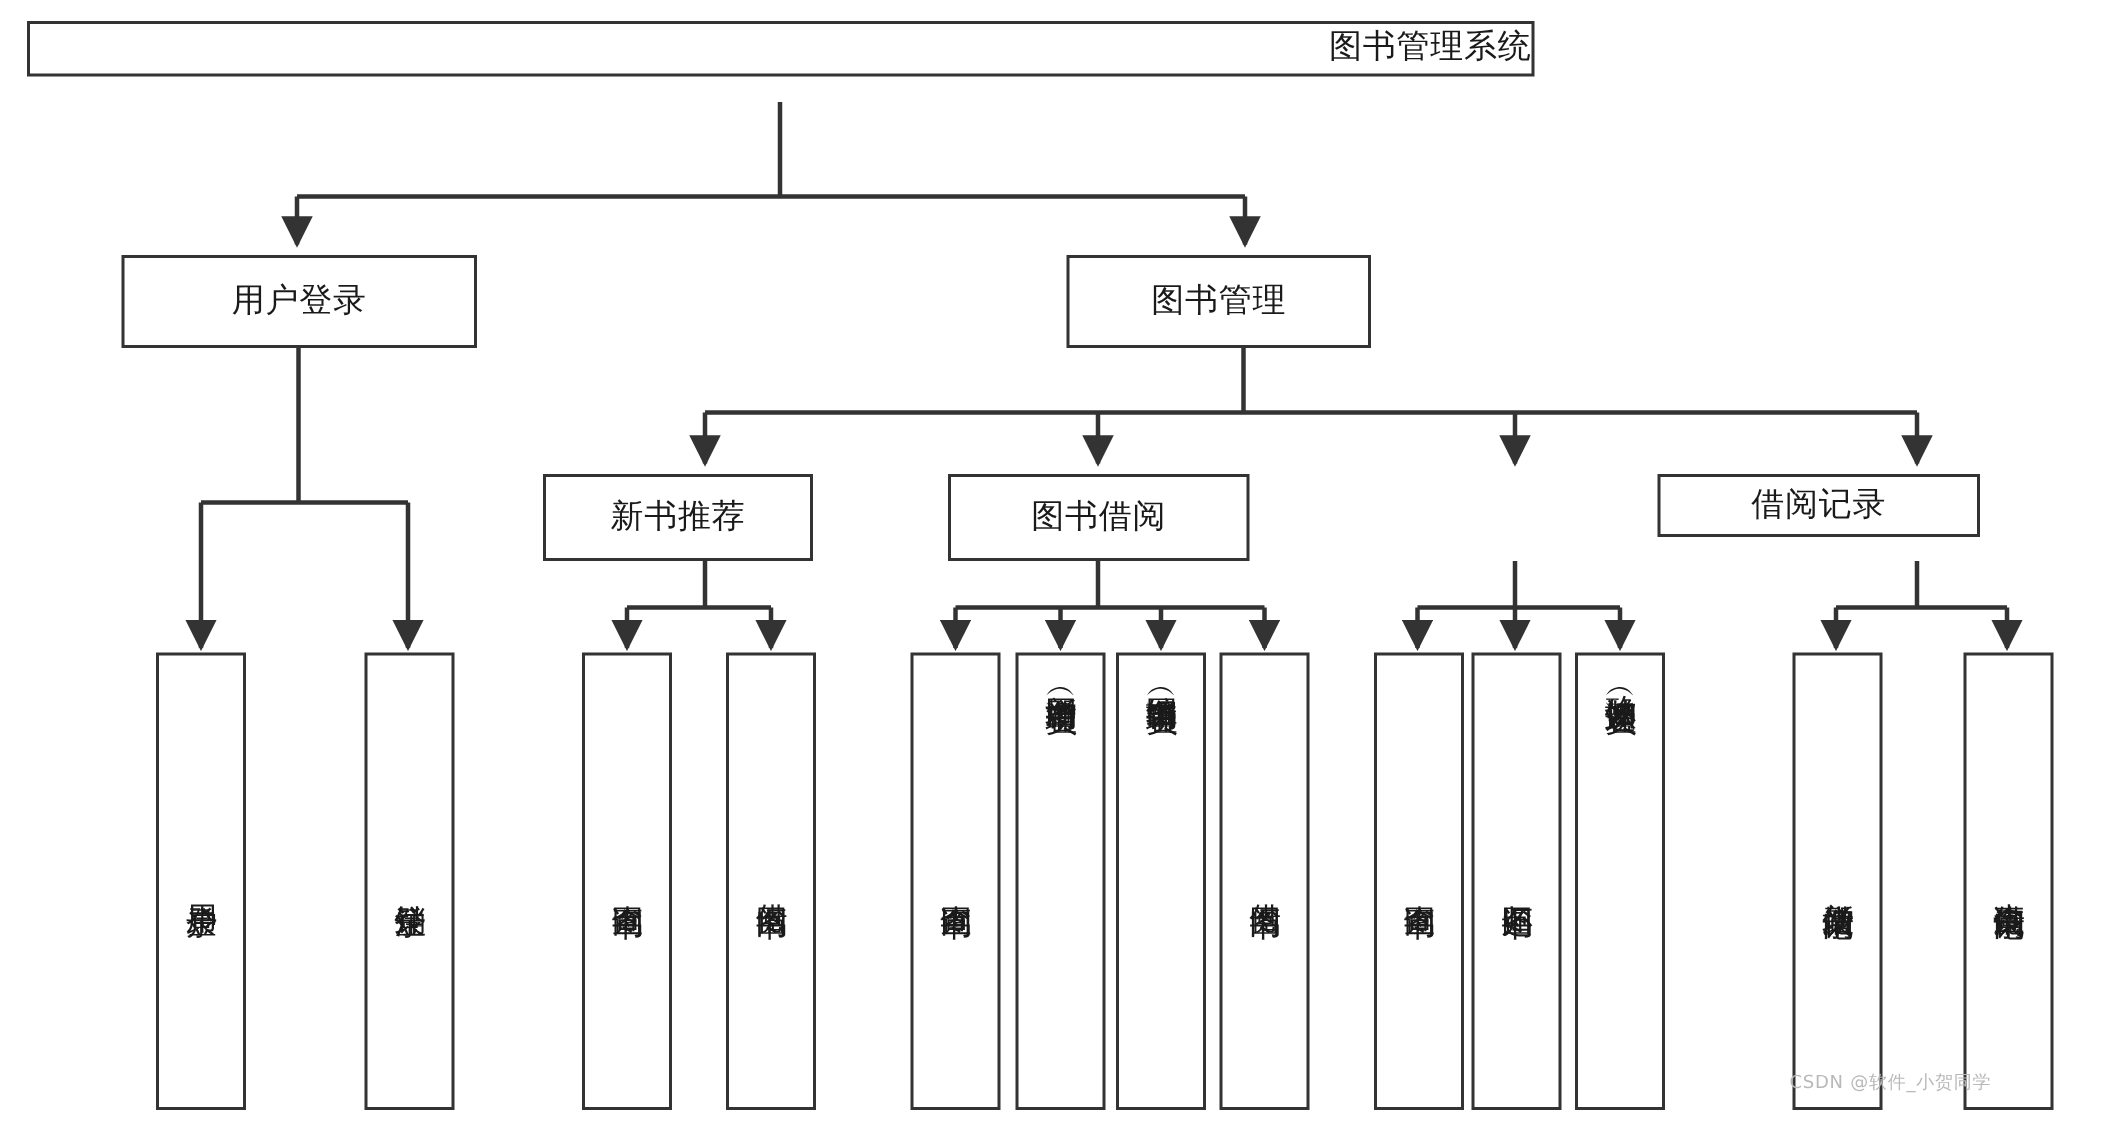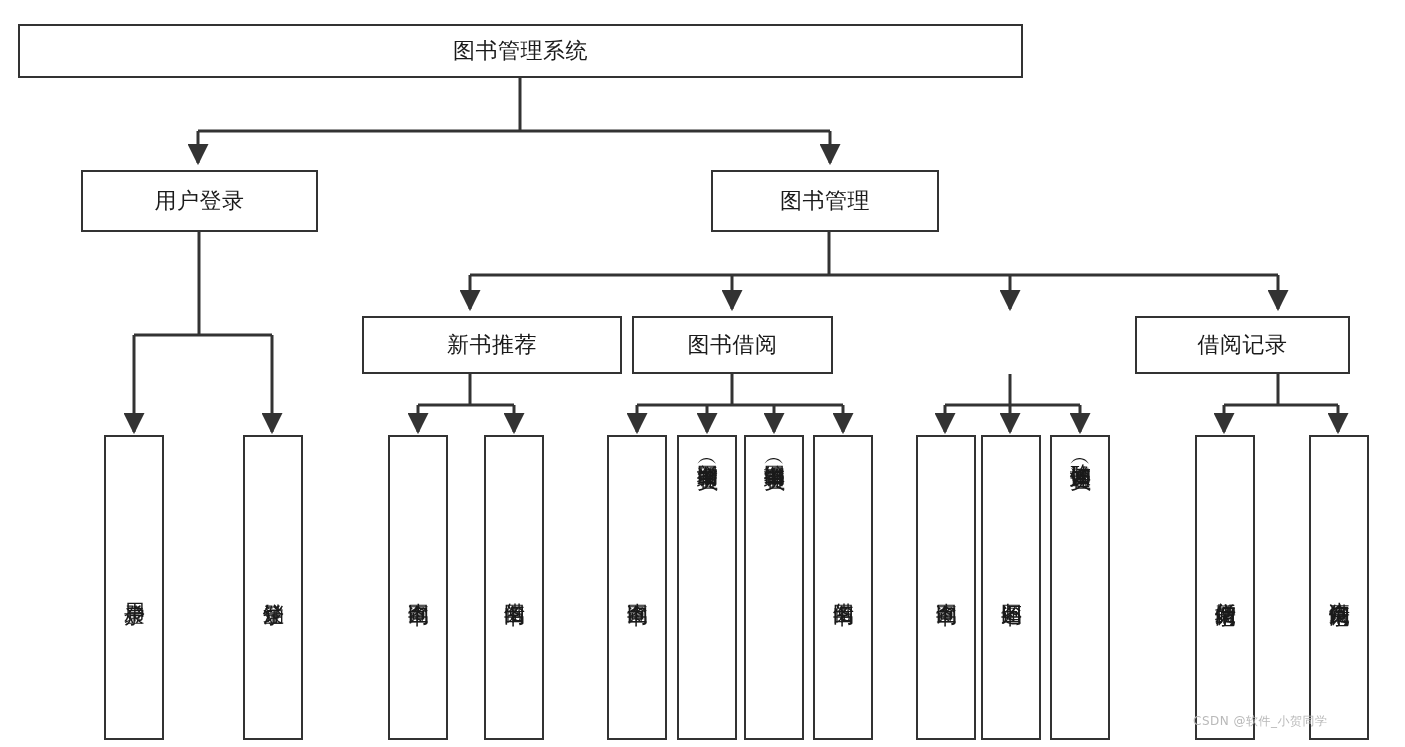--- a/index.html
+++ b/index.html
@@ -135,42 +135,42 @@
       <g>
         <path d="M 1278 374 L 1278 405"></path>
         <path d="M 1224 405 L 1338 405"></path>
         <path d="M 1224 405 L 1224 432" marker-end="url(#arrow)"></path>
         <path d="M 1338 405 L 1338 432" marker-end="url(#arrow)"></path>
       </g>
 
     </g>
   </svg>
 
-  <div class="node horizontal" style="left:18px; top:24px; width:1005px; height:54px;">
+  <div class="node horizontal" style="left:18px; top:14px; width:1005px; height:37px;justify-content:flex-end;">
     <span class="node-label">图书管理系统</span>
   </div>
 
   <div class="node horizontal" style="left:81px; top:170px; width:237px; height:62px;">
     <span class="node-label">用户登录</span>
   </div>
 
-  <div class="node horizontal" style="left:711px; top:170px; width:228px; height:62px;">
+  <div class="node horizontal" style="left:711px; top:170px; width:203px; height:62px;">
     <span class="node-label">图书管理</span>
   </div>
 
-  <div class="node horizontal" style="left:362px; top:316px; width:260px; height:58px;text-align:center;">
+  <div class="node horizontal" style="left:362px; top:316px; width:180px; height:58px;text-align:center;">
     <span class="node-label">新书推荐</span>
   </div>
 
   <div class="node horizontal" style="left:632px; top:316px; width:201px; height:58px;text-align:center;">
     <span class="node-label">图书借阅</span>
   </div>
 
 
-  <div class="node horizontal" style="left:1135px; top:316px; width:215px; height:58px;text-align:center;">
+  <div class="node horizontal" style="left:1105px; top:316px; width:215px; height:42px;text-align:center;">
     <span class="node-label">借阅记录</span>
   </div>
 
   <div class="node vertical center-v" style="left:104px; top:435px; width:60px; height:305px;">
     <span class="node-label">用户登录</span>
   </div>
 
   <div class="node vertical center-v" style="left:243px; top:435px; width:60px; height:305px;">
     <span class="node-label">注销登录</span>
   </div>

